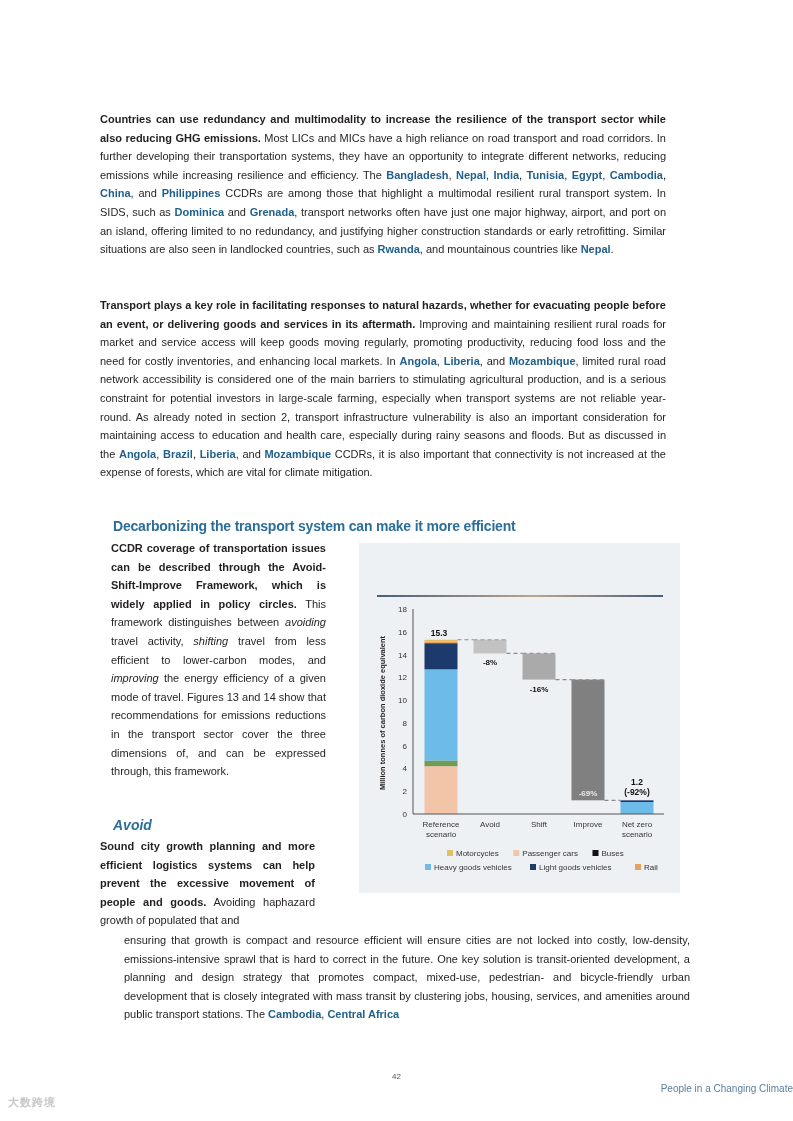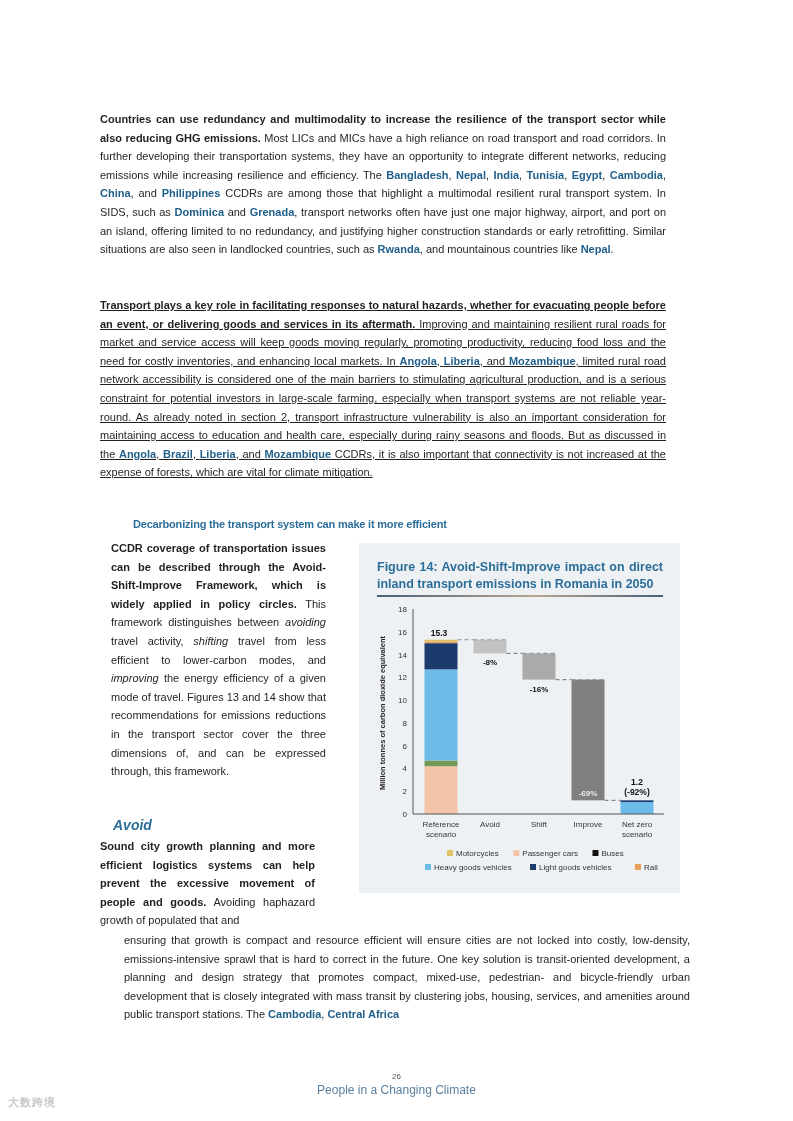--- a/index.html
+++ b/index.html
@@ -3,32 +3,32 @@
 <meta charset="utf-8">
 <style>
   html, body { margin:0; padding:0; }
   body { width:793px; height:1121px; background:#ffffff; position:relative; overflow:hidden;
          font-family:"Liberation Sans", sans-serif; color:#231f20; }
   .para { position:absolute; left:100px; width:566px; font-size:11px; line-height:18.6px; text-align:justify; }
   .b { font-weight:bold; }
   .lnk { color:#1f5f8b; font-weight:bold; }
   .i { font-style:italic; }
   #p1 { top:110px; }
-  #p2 { top:296px;text-decoration:underline; }
-  .h2 { position:absolute; left:113px; top:518px; font-size:11px; font-weight:bold; color:#2c6e99; letter-spacing:-0.2px;margin-left:20px; }
+  #p2 { top:296px; }
+  .h2 { position:absolute; left:113px; top:518px; font-size:14px; font-weight:bold; color:#2c6e99; letter-spacing:-0.2px; }
   #p3 { top:539px; width:215px;margin-left:11px; }
   .h3 { position:absolute; left:113px; top:817px; font-size:14px; font-weight:bold; font-style:italic; color:#2c6e99; }
   #p4 { top:837px; width:215px; }
   #p5 { top:931px;margin-left:24px; }
   .figbox { position:absolute; left:359px; top:543px; width:321px; height:350px; background:#eef1f4; }
   .figtitle { position:absolute; left:18px; top:16px; width:286px; font-size:12.5px; line-height:16.5px; font-weight:bold; color:#2c6e99; text-align:justify; }
   .figrule { position:absolute; left:18px; top:52px; width:286px; height:2px; background:linear-gradient(90deg,#4a5f78,#b9a58f 55%,#4a5f78); }
   svg text { font-family:"Liberation Sans", sans-serif; }
   .footer-num { position:absolute; left:0; width:793px; top:1072px; text-align:center; font-size:8px; color:#555; }
-  .footer-title { position:absolute; left:0; width:793px; top:1083px; text-align:center; font-size:12px; color:#5a7fa0; }
+  .footer-title { position:absolute; left:0; width:793px; top:1083px; text-align:right; font-size:10px; color:#5a7fa0; }
   .wm { position:absolute; left:8px; top:1095px; font-size:11px; color:#c8c8c8; font-weight:bold; letter-spacing:1px; }
 </style>
 </head>
 <body>
 
 <div class="para" id="p1">
   <span class="b">Countries can use redundancy and multimodality to increase the resilience of the transport sector while also reducing GHG emissions.</span><span> Most LICs and MICs have a high reliance on road transport and road corridors. In further developing their transportation systems, they have an opportunity to integrate different networks, reducing emissions while increasing resilience and efficiency. The </span><span class="lnk">Bangladesh</span><span>, </span><span class="lnk">Nepal</span><span>, </span><span class="lnk">India</span><span>, </span><span class="lnk">Tunisia</span><span>, </span><span class="lnk">Egypt</span><span>, </span><span class="lnk">Cambodia</span><span>, </span><span class="lnk">China</span><span>, and </span><span class="lnk">Philippines</span><span> CCDRs are among those that highlight a multimodal resilient rural transport system. In SIDS, such as </span><span class="lnk">Dominica</span><span> and </span><span class="lnk">Grenada</span><span>, transport networks often have just one major highway, airport, and port on an island, offering limited to no redundancy, and justifying higher construction standards or early retrofitting. Similar situations are also seen in landlocked countries, such as </span><span class="lnk">Rwanda</span><span>, and mountainous countries like </span><span class="lnk">Nepal</span><span>.</span>
 </div>
 
 <div class="para" id="p2">
@@ -45,21 +45,20 @@
 
 <div class="para" id="p4">
   <span class="b">Sound city growth planning and more efficient logistics systems can help prevent the excessive movement of people and goods.</span><span> Avoiding haphazard growth of populated that and</span>
 </div>
 
 <div class="para" id="p5">
   <span>ensuring that growth is compact and resource efficient will ensure cities are not locked into costly, low-density, emissions-intensive sprawl that is hard to correct in the future. One key solution is transit-oriented development, a planning and design strategy that promotes compact, mixed-use, pedestrian- and bicycle-friendly urban development that is closely integrated with mass transit by clustering jobs, housing, services, and amenities around public transport stations. The </span><span class="lnk">Cambodia</span><span>, </span><span class="lnk">Central Africa</span>
 </div>
 
 <div class="figbox">
-  <div class="figtitle">Figure 14: Avoid-Shift-Improve impact on direct inland transport emissions in Romania in 2050</div>
   <div class="figrule"></div>
   <svg id="chart" width="321" height="350" style="position:absolute;left:0;top:0;">
     <text id="ylabel" font-size="7.5" font-weight="bold" fill="#231f20" text-anchor="middle" transform="translate(26,170) rotate(-90)">Million tonnes of carbon dioxide equivalent</text>
     <g id="yticks">
         <text x="48" y="274" font-size="8" text-anchor="end" fill="#333">0</text>
         <text x="48" y="251.22222222222223" font-size="8" text-anchor="end" fill="#333">2</text>
         <text x="48" y="228.44444444444446" font-size="8" text-anchor="end" fill="#333">4</text>
         <text x="48" y="205.66666666666669" font-size="8" text-anchor="end" fill="#333">6</text>
         <text x="48" y="182.8888888888889" font-size="8" text-anchor="end" fill="#333">8</text>
         <text x="48" y="160.1111111111111" font-size="8" text-anchor="end" fill="#333">10</text>
@@ -119,15 +118,15 @@
         <rect x="171" y="321" width="6" height="6" fill="#1c3a6b"></rect>
         <text x="180" y="327" font-size="8" fill="#333">Light goods vehicles</text>
         <rect x="276" y="321" width="6" height="6" fill="#e8a15c"></rect>
         <text x="285" y="327" font-size="8" fill="#333">Rail</text>
       </g>
     <line x1="54" y1="66" x2="54" y2="271" stroke="#555" stroke-width="1"></line>
     <line x1="54" y1="271" x2="305" y2="271" stroke="#555" stroke-width="1"></line>
   </svg>
 </div>
 
-<div class="footer-num">26</div>
+<div class="footer-num">42</div>
 <div class="footer-title">People in a Changing Climate</div>
 <div class="wm">大数跨境</div>
 
 </body></html>

